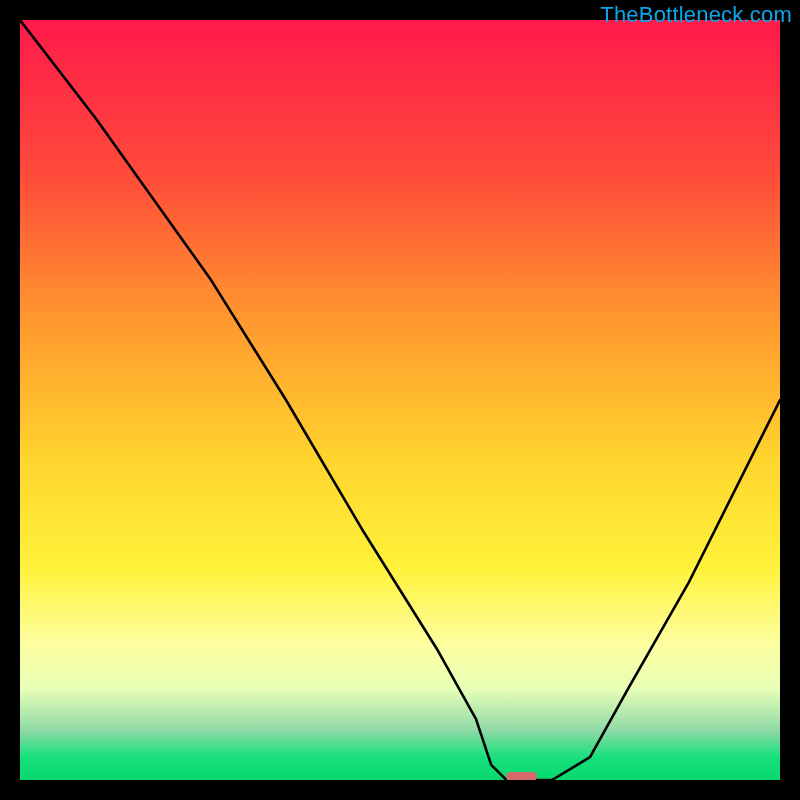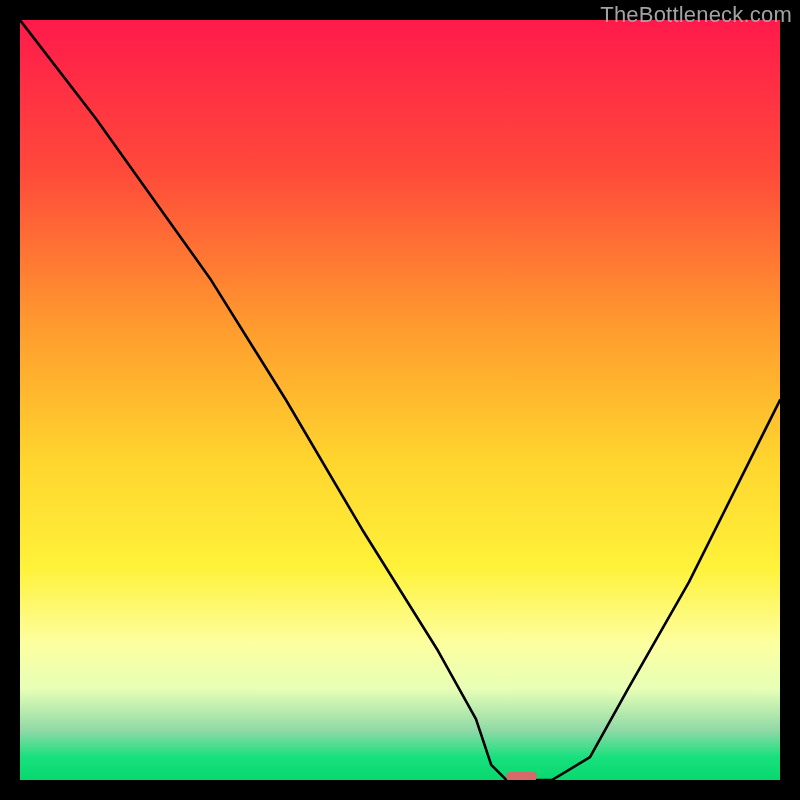--- a/index.html
+++ b/index.html
@@ -12,21 +12,21 @@
   }
   .container {
     position: relative;
     width: 800px;
     height: 800px;
   }
   .watermark {
     position: absolute;
     top: 2px;
     right: 8px;
-    color: #a3a3a3;
+    color: #0ea5e9;
     font-family: Arial, Helvetica, sans-serif;
     font-size: 22px;
     letter-spacing: 0.2px;
     z-index: 3;
   }
   svg.plot {
     position: absolute;
     left: 20px;
     top: 20px;
     width: 760px;

